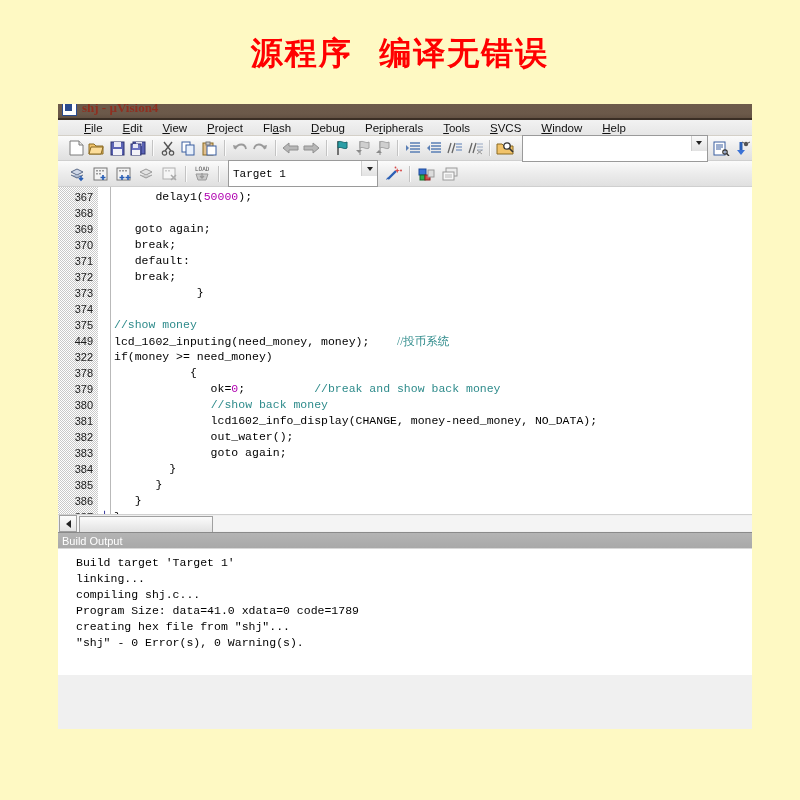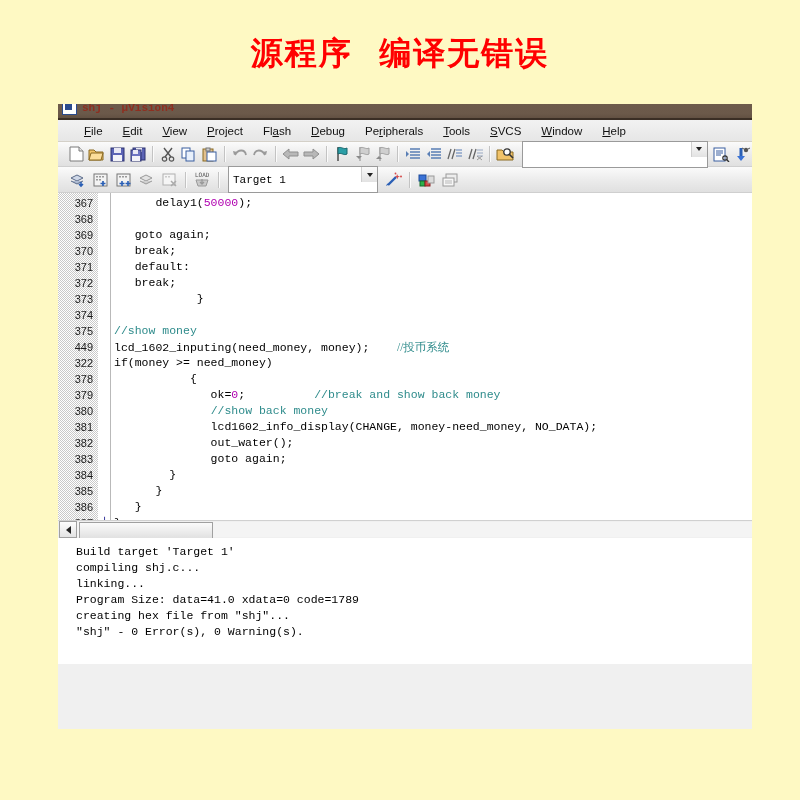--- a/index.html
+++ b/index.html
@@ -51,33 +51,33 @@
     border: 1px solid #2a4b8d;
     position: relative;
     flex: 0 0 auto;
   }
   .title-icon:after {
     content: ""; position: absolute; left: 2px; top: 2px;
     width: 7px; height: 7px; background: #2a4b8d;
   }
   .title-text {
     color: #8e2f20;
-    font-size: 11px;
+    font-size: 13px;
     font-weight: bold;
     white-space: nowrap;
-    font-family: Liberation Mono, monospace;
+    font-family: Liberation Serif, serif;
   }
   .titlebar-sheen {
     position: absolute; left: 0; right: 0; bottom: 0; height: 2px;
     background: #3a2e25;
   }
 
   
   .menubar {
-    height: 22px;
+    height: 16px;
     background: linear-gradient(to bottom, #f2f2f2 0%, #e6e6e6 100%);
     border-bottom: 1px solid #d4d0c8;
     display: flex; align-items: center;
     padding-left: 16px;
     box-sizing: border-box;
   }
   .menu-item {
     font-size: 11.5px;
     color: #111;
     padding: 2px 10px;
@@ -590,23 +590,26 @@
       <div class="hscroll">
         <div class="hs-btn">
             <span class="tri-left"></span>
           </div>
         <div class="hs-track">
           <div class="hs-thumb"></div>
         </div>
       </div>
     </div>
 
+    <div class="bo-header">
+      <span>Build Output</span>
+    </div>
     <div class="bo-body" id="bo-body">
         <div class="bo-line">Build target 'Target 1'</div>
+        <div class="bo-line">linking...</div>
         <div class="bo-line">compiling shj.c...</div>
-        <div class="bo-line">linking...</div>
         <div class="bo-line">Program Size: data=41.0 xdata=0 code=1789</div>
         <div class="bo-line">creating hex file from "shj"...</div>
         <div class="bo-line">"shj" - 0 Error(s), 0 Warning(s).</div>
       </div>
 
   </div>
 </div>
 
 </body></html>

